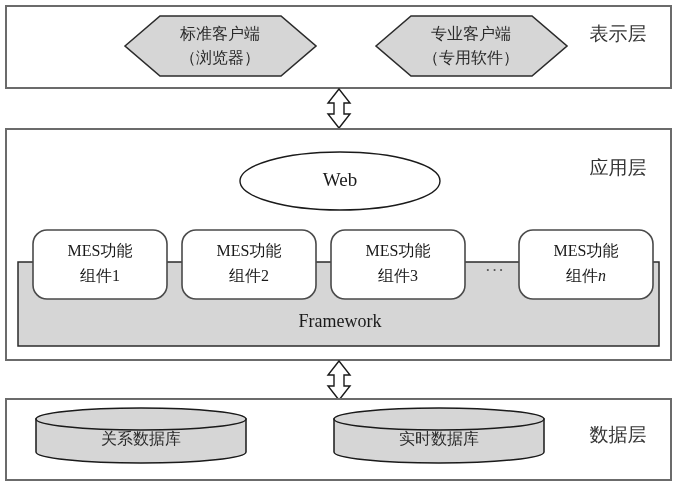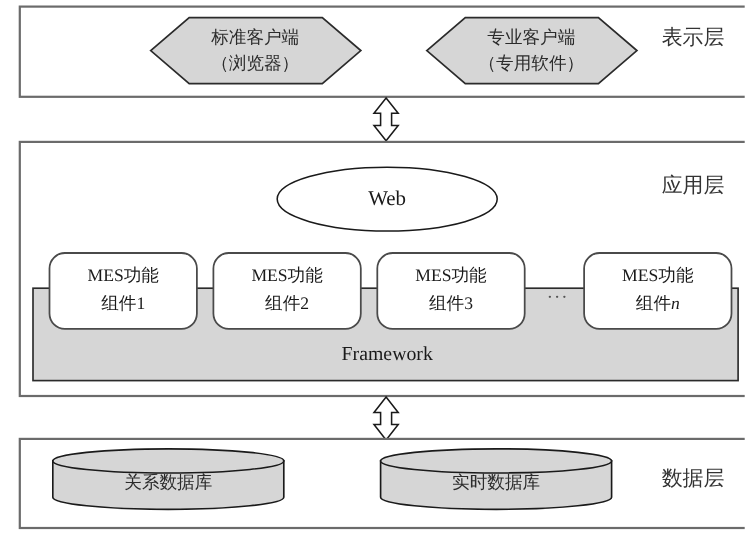--- a/index.html
+++ b/index.html
@@ -9,21 +9,21 @@
   }
   body {
     width: 677px;
     height: 487px;
     position: relative;
     font-family: "Liberation Serif", "DejaVu Serif", serif;
     overflow: hidden;
   }
   #diagram-root {
     position: absolute;
-    left: 12px; top: 0;
+    left: 0; top: 0;
     width: 578px;
     height: 487px;
   }
   #diagram-root svg {
     display: block;
   }
   .layer-box {
     fill: #ffffff;
     stroke: #6b6b6b;
     stroke-width: 2;

